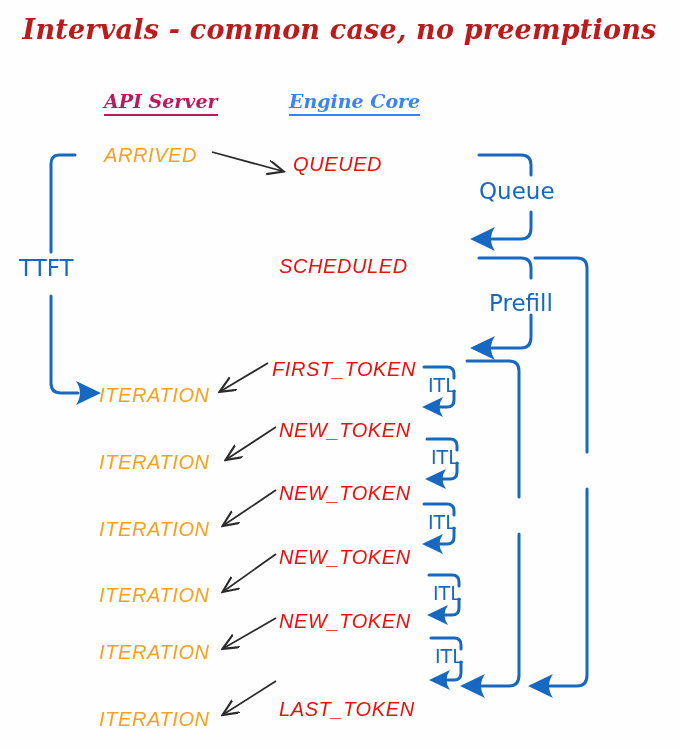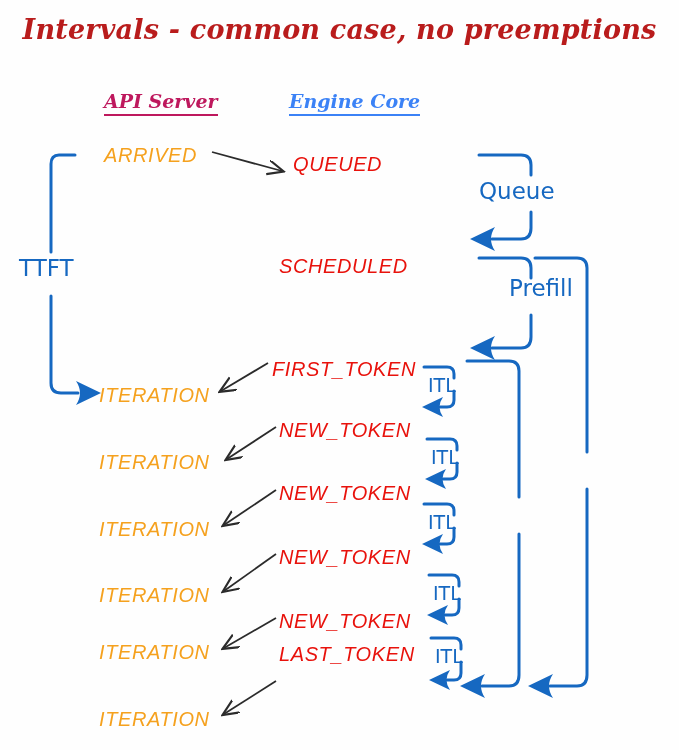--- a/index.html
+++ b/index.html
@@ -179,25 +179,25 @@
   <div class="st api" style="left:99px; top:641px;">ITERATION</div>
   <div class="st api" style="left:99px; top:708px;">ITERATION</div>
 
   <div class="st eng" style="left:293px; top:153px;">QUEUED</div>
   <div class="st eng" style="left:279px; top:255px;">SCHEDULED</div>
   <div class="st eng" style="left:272px; top:358px;">FIRST_TOKEN</div>
   <div class="st eng" style="left:279px; top:419px;">NEW_TOKEN</div>
   <div class="st eng" style="left:279px; top:482px;">NEW_TOKEN</div>
   <div class="st eng" style="left:279px; top:546px;">NEW_TOKEN</div>
   <div class="st eng" style="left:279px; top:610px;">NEW_TOKEN</div>
-  <div class="st eng" style="left:279px; top:643px;">LAST_TOKEN</div>
+  <div class="st eng" style="left:279px; top:698px;">LAST_TOKEN</div>
 
   <div class="bl" style="left:19px; top:255px;">TTFT</div>
   <div class="bl" style="left:467px; top:178px;margin-left:12px;">Queue</div>
-  <div class="bl" style="left:489px; top:275px;margin-left:20px;">Prefill</div>
+  <div class="bl" style="left:489px; top:290px;">Prefill</div>
 
   <div class="bl small" style="left:428px; top:374px;">ITL</div>
   <div class="bl small" style="left:431px; top:446px;">ITL</div>
   <div class="bl small" style="left:428px; top:511px;">ITL</div>
   <div class="bl small" style="left:433px; top:582px;">ITL</div>
   <div class="bl small" style="left:435px; top:645px;">ITL</div>
 
 </div>
 
 </body></html>

